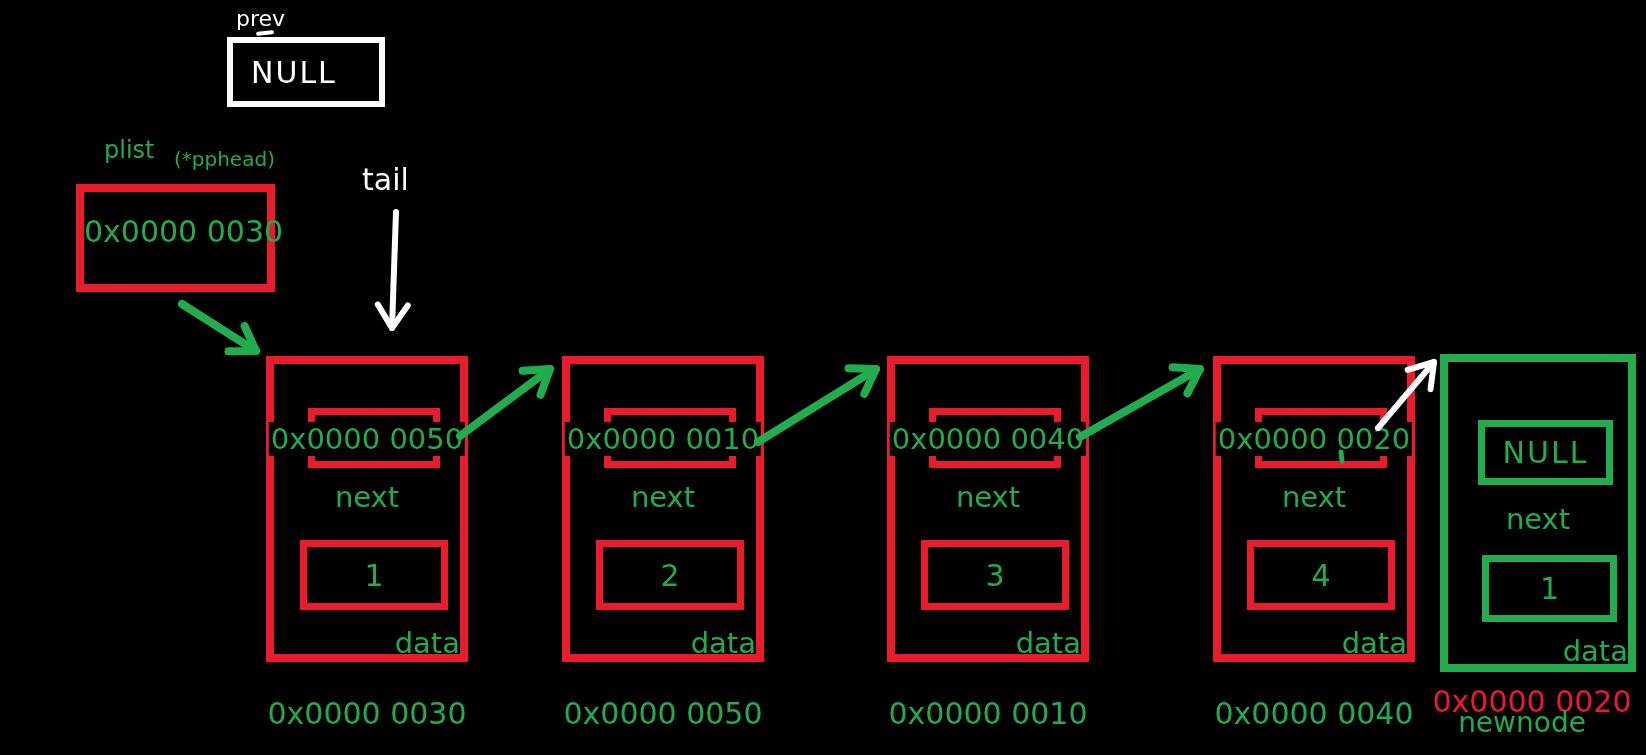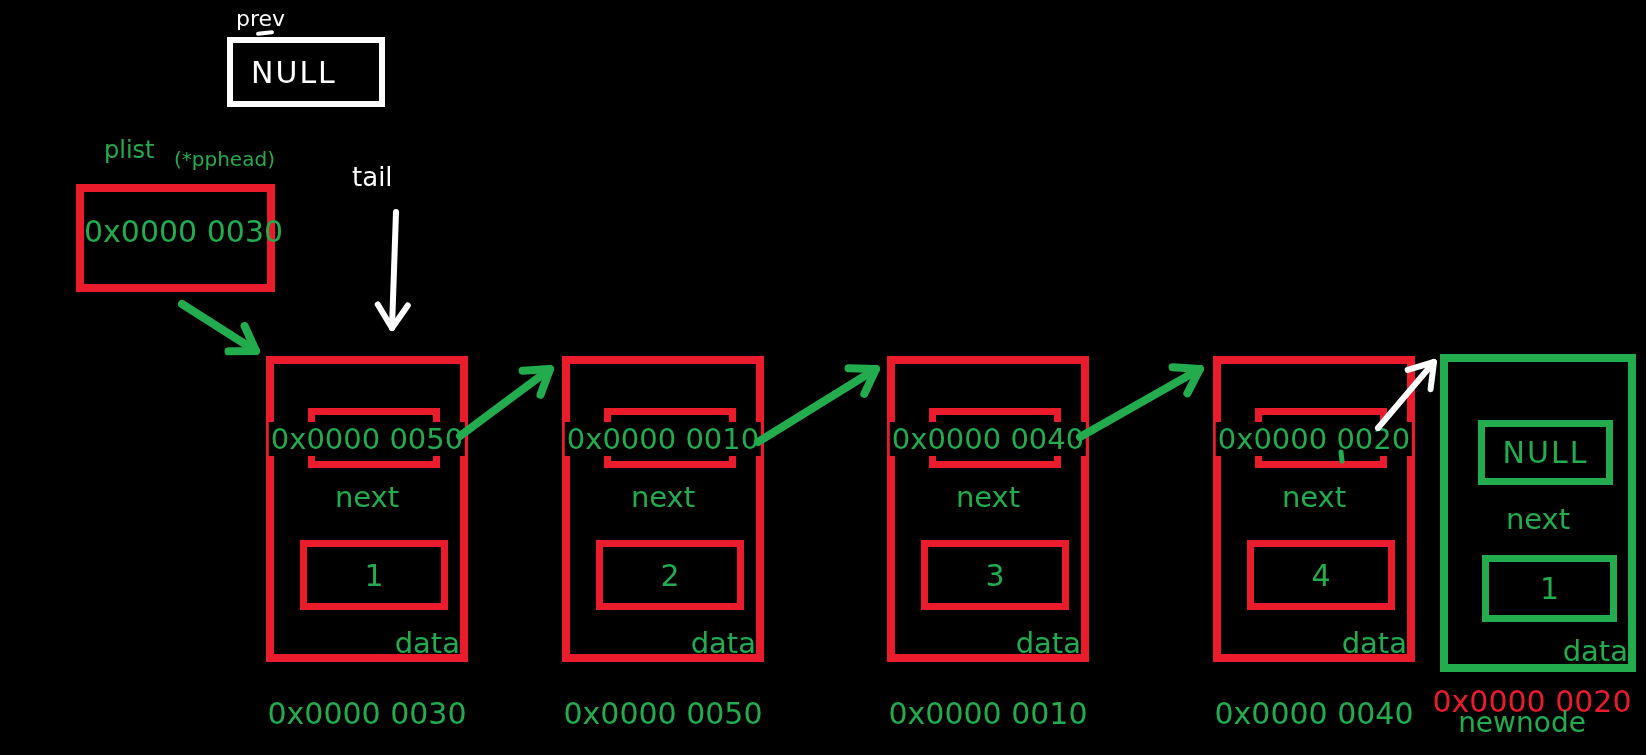--- a/index.html
+++ b/index.html
@@ -17,21 +17,21 @@
   .prev-label{left:236px;top:6px;font-size:22px;color:var(--white);}
   .prev-dash{left:256px;top:31px;width:18px;height:4px;background:var(--white);transform:rotate(-7deg);border-radius:2px;}
   .prev-null-box{left:227px;top:37px;width:146px;height:58px;border:6px solid var(--white);}
   .prev-null-text{position:absolute;left:18px;top:12px;font-size:30px;color:var(--white);letter-spacing:2px;}
 
   .plist-label{left:104px;top:136px;font-size:24px;color:var(--green);}
   .pphead-label{left:174px;top:147px;font-size:20px;color:var(--green);}
   .plist-box{left:76px;top:184px;width:183px;height:92px;border:8px solid var(--red);}
   .plist-value{position:absolute;left:0;top:22px;width:100%;text-align:center;font-size:30px;color:var(--green);white-space:nowrap;}
 
-  .tail-label{left:352px;top:162px;font-size:26px;color:var(--white);}
+  .tail-label{left:362px;top:162px;font-size:30px;color:var(--white);}
 
   .node{position:absolute;top:356px;width:202px;height:306px;border:8px solid var(--red);box-sizing:border-box;}
   .node.n1{left:266px;} .node.n2{left:562px;} .node.n3{left:887px;} .node.n4{left:1213px;}
   .ptr-slot{position:absolute;left:34px;top:44px;width:132px;height:60px;border:7px solid var(--red);box-sizing:border-box;}
   .ptr-value{position:absolute;left:50%;top:58px;transform:translateX(-50%);
              font-size:29px;line-height:34px;color:var(--green);background:var(--bg);
              white-space:nowrap;padding:0 2px;}
   .next-label{position:absolute;left:0;top:116px;width:100%;text-align:center;font-size:29px;color:var(--green);}
   .data-box{position:absolute;left:26px;top:176px;width:148px;height:70px;border:7px solid var(--red);box-sizing:border-box;
             display:flex;align-items:center;justify-content:center;}

